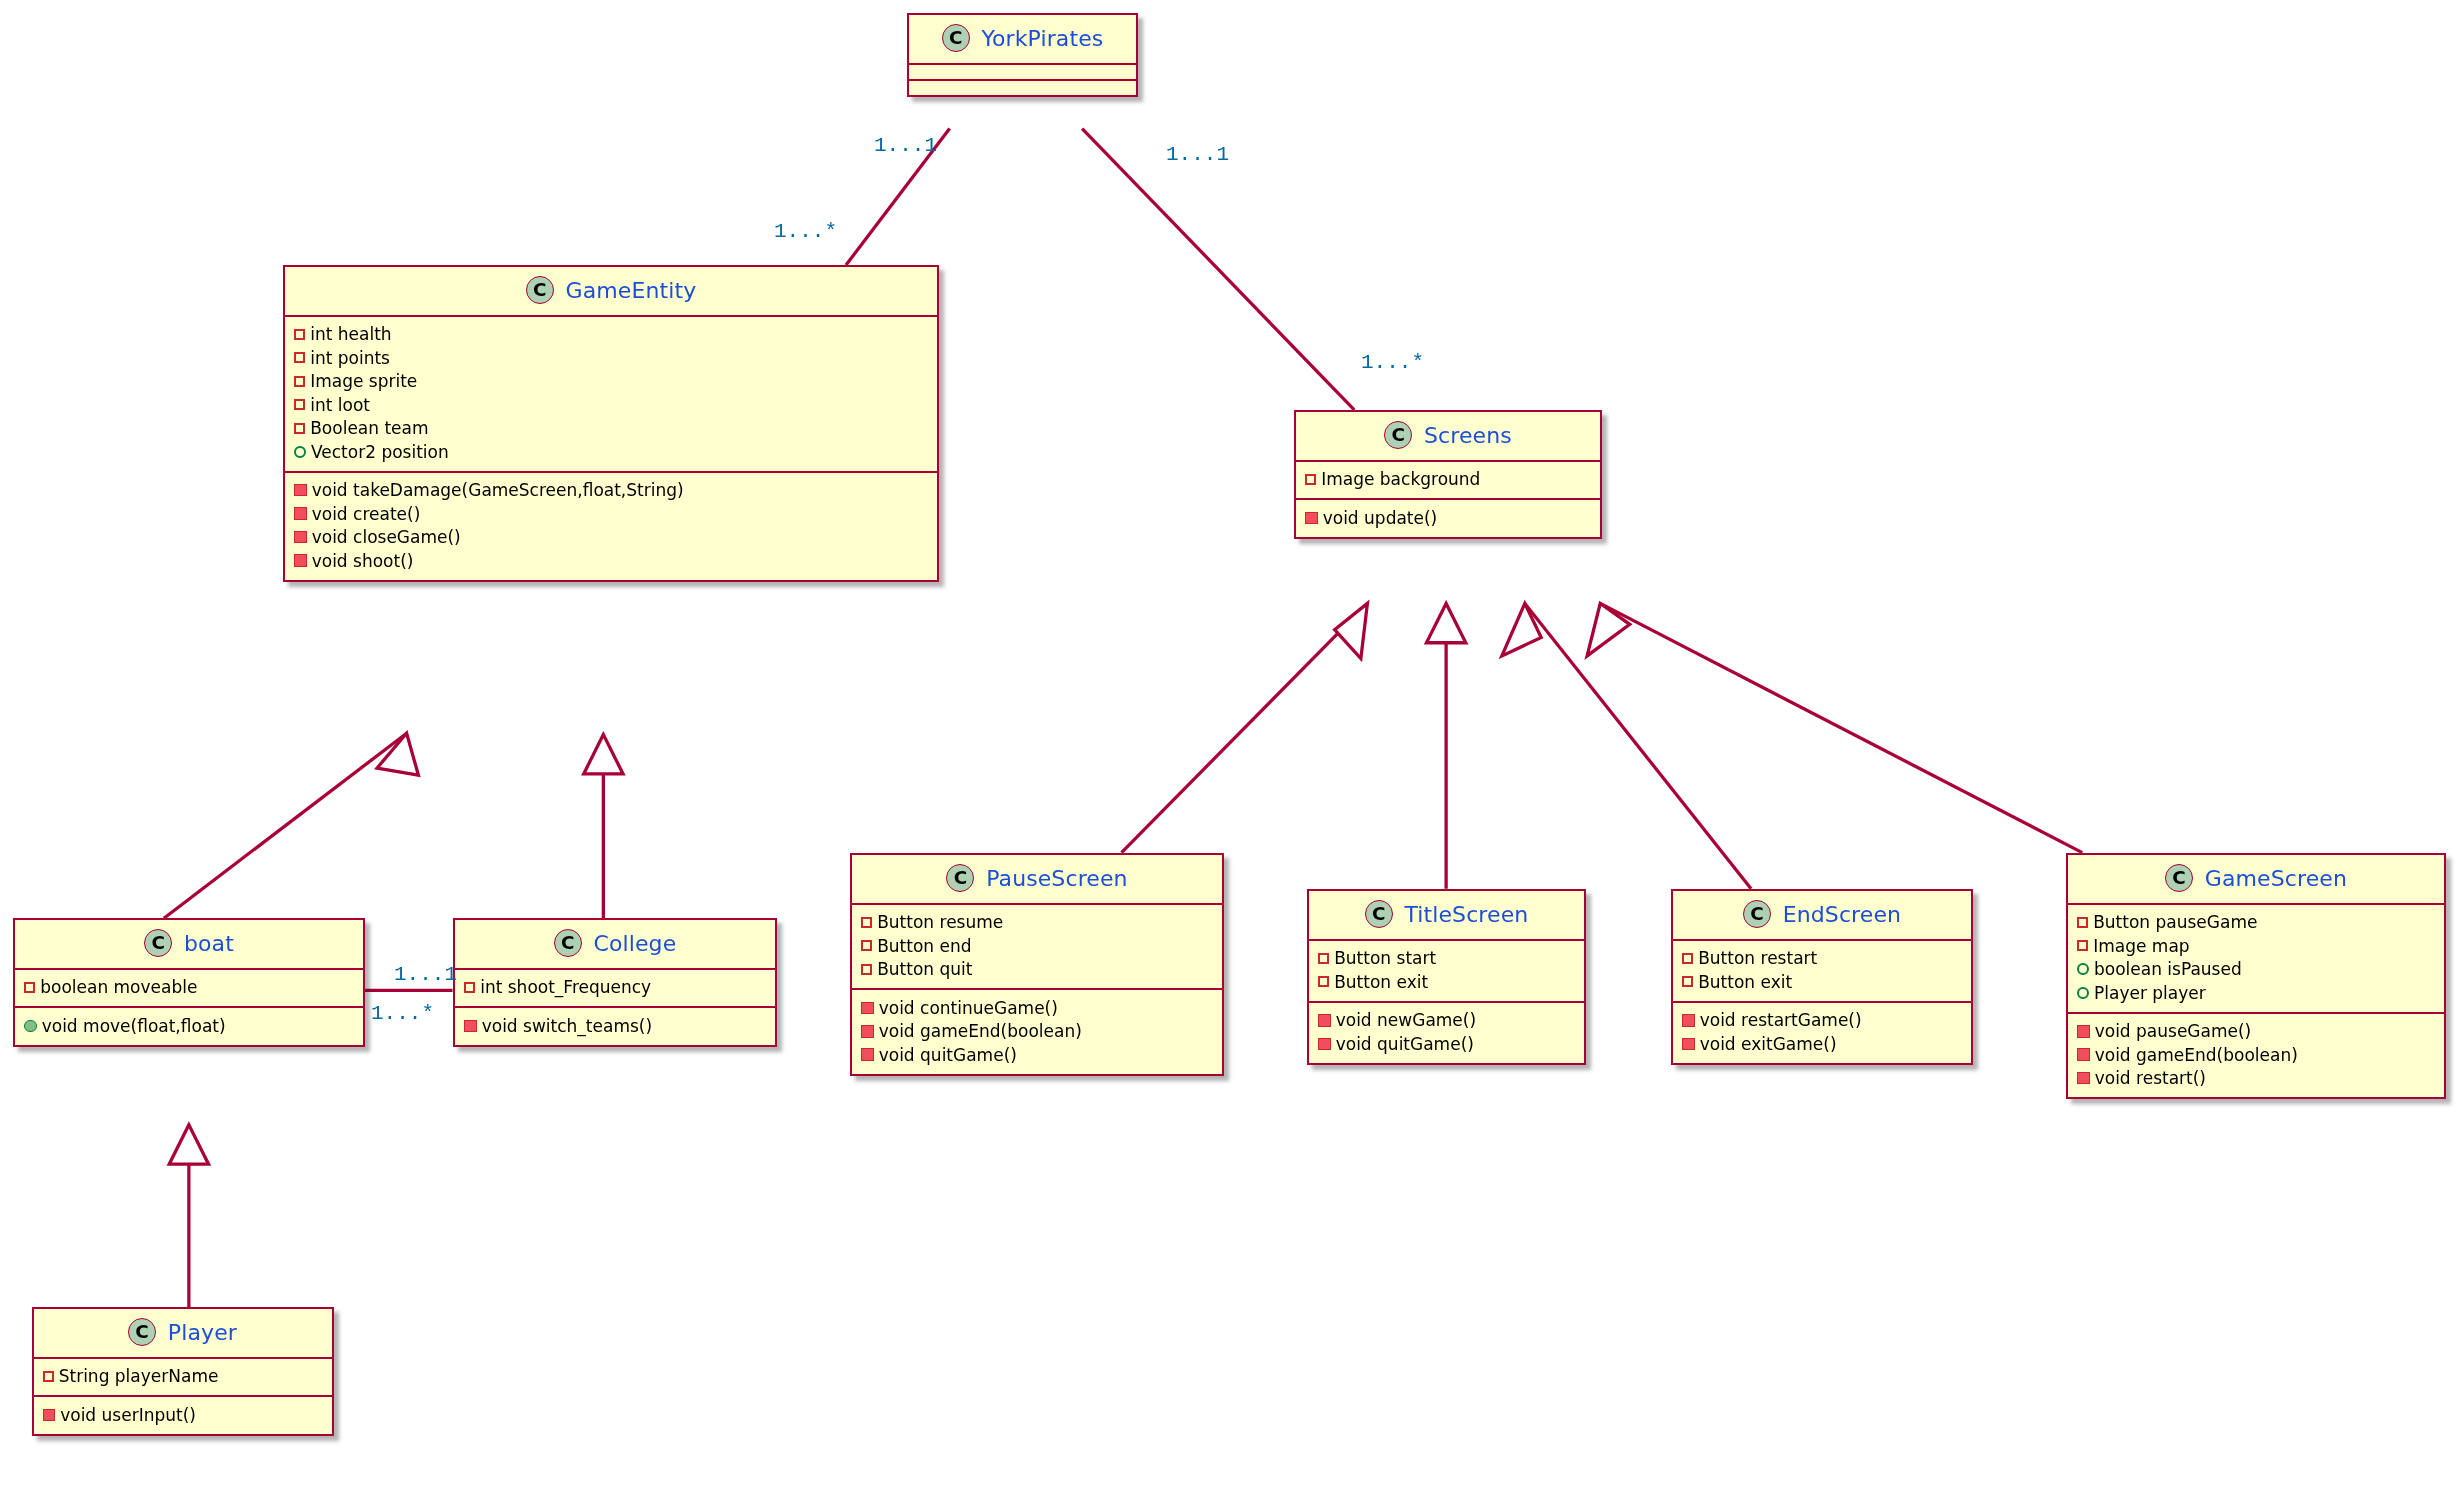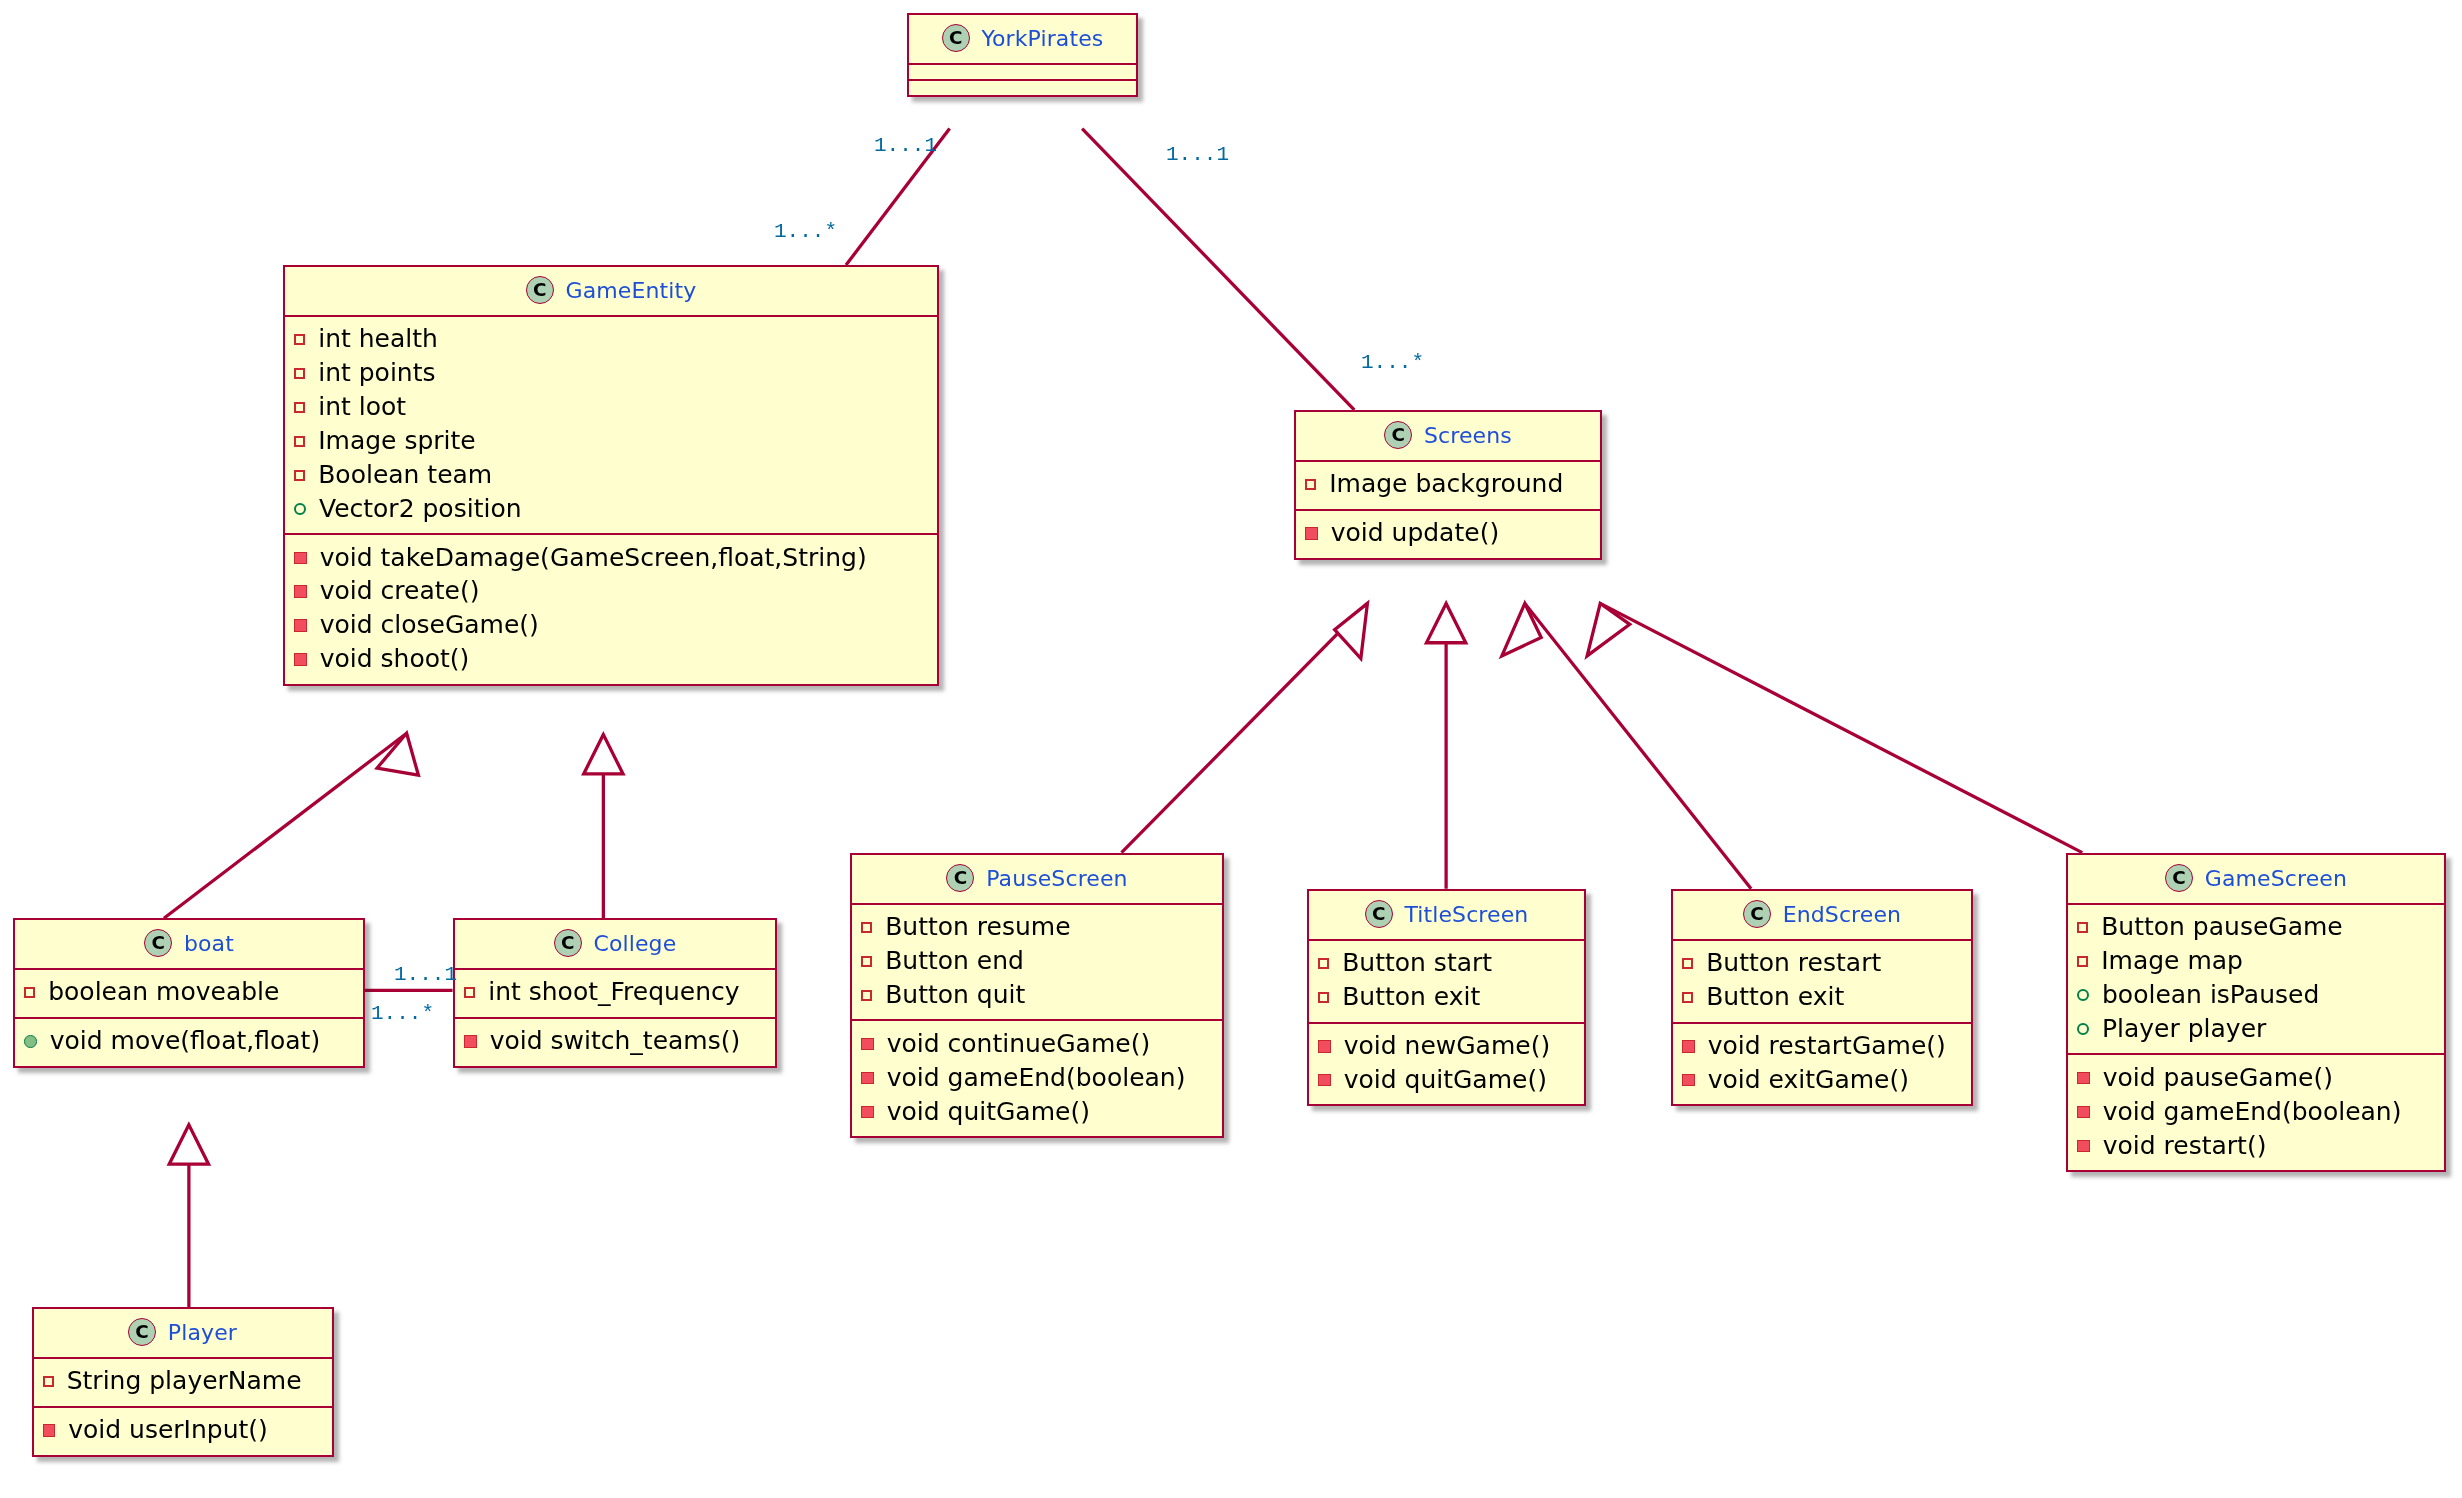--- a/index.html
+++ b/index.html
@@ -71,22 +71,22 @@
   .uml-section:last-child {
     border-bottom: none;
   }
   .uml-section.empty {
     height: 14.4px;
     padding: 0;
   }
   .member {
     display: flex;
     align-items: center;
-    gap: 13px;
-    font-size: 25px;
+    gap: 5px;
+    font-size: 17px;
     color: #000000;
     white-space: nowrap;
     line-height: 1.30;
     padding: 0.7px 0;
   }
   
   .vis {
     flex: none;
     display: inline-block;
   }
@@ -203,25 +203,25 @@
       <div class="member">
           <span class="vis private-field"></span>
           <span>int health</span>
         </div>
       <div class="member">
           <span class="vis private-field"></span>
           <span>int points</span>
         </div>
       <div class="member">
           <span class="vis private-field"></span>
+          <span>Image sprite</span>
+        </div>
+      <div class="member">
+          <span class="vis private-field"></span>
           <span>int loot</span>
-        </div>
-      <div class="member">
-          <span class="vis private-field"></span>
-          <span>Image sprite</span>
         </div>
       <div class="member">
           <span class="vis private-field"></span>
           <span>Boolean team</span>
         </div>
       <div class="member">
           <span class="vis package-field"></span>
           <span>Vector2 position</span>
         </div>
     </div>

